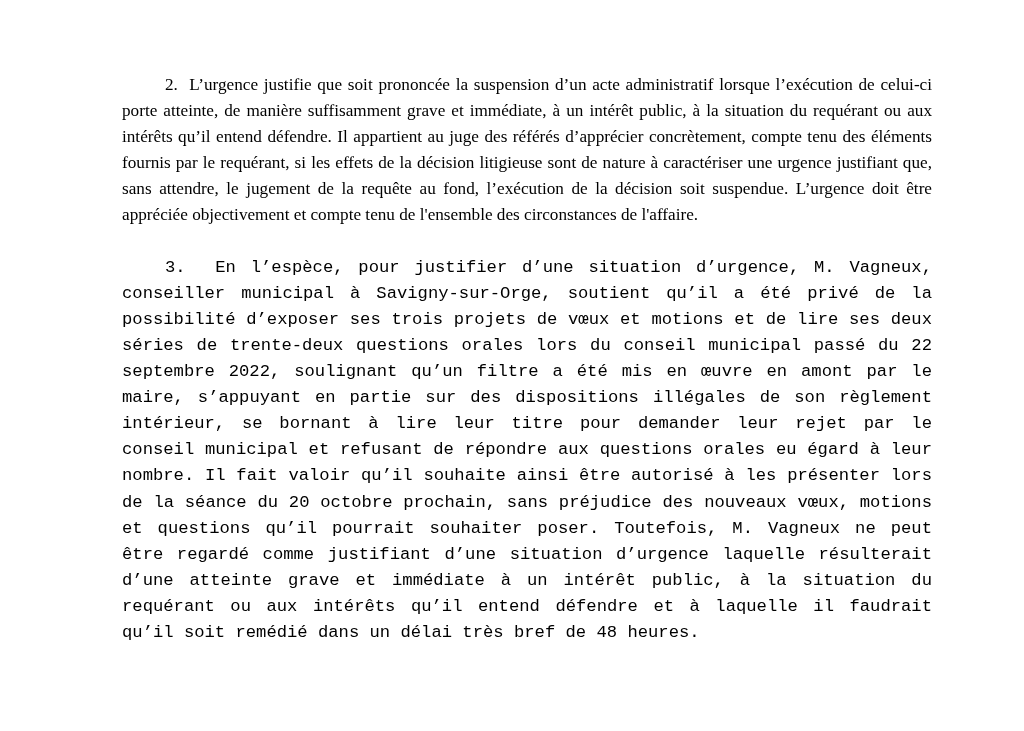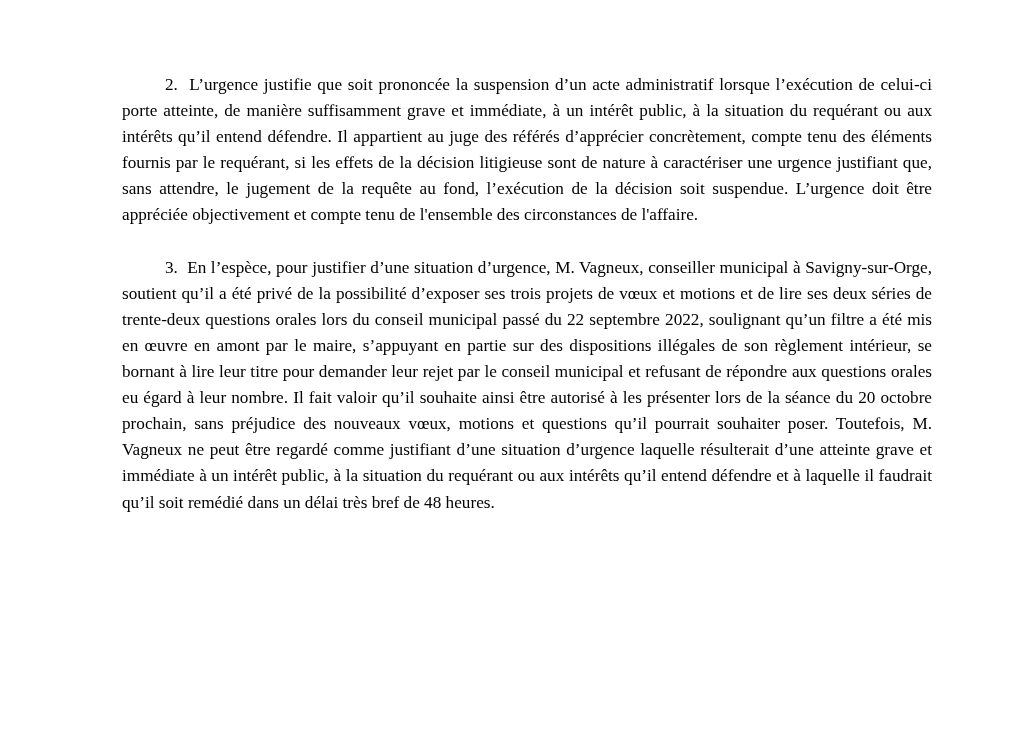--- a/index.html
+++ b/index.html
@@ -32,20 +32,21 @@
   .para {
     margin: 0;
     text-indent: 43px;
     text-align: justify;
     text-justify: inter-word;
     hyphens: none;
     -webkit-hyphens: none;
   }
   .para + .para {
     margin-top: 26.1px;
+    font-family: Liberation Mono, monospace;
   }
   
   .para:last-child {
     text-align-last: left;
   }
   .para-number {
     white-space: pre;
   }
 </style>
 </head>

